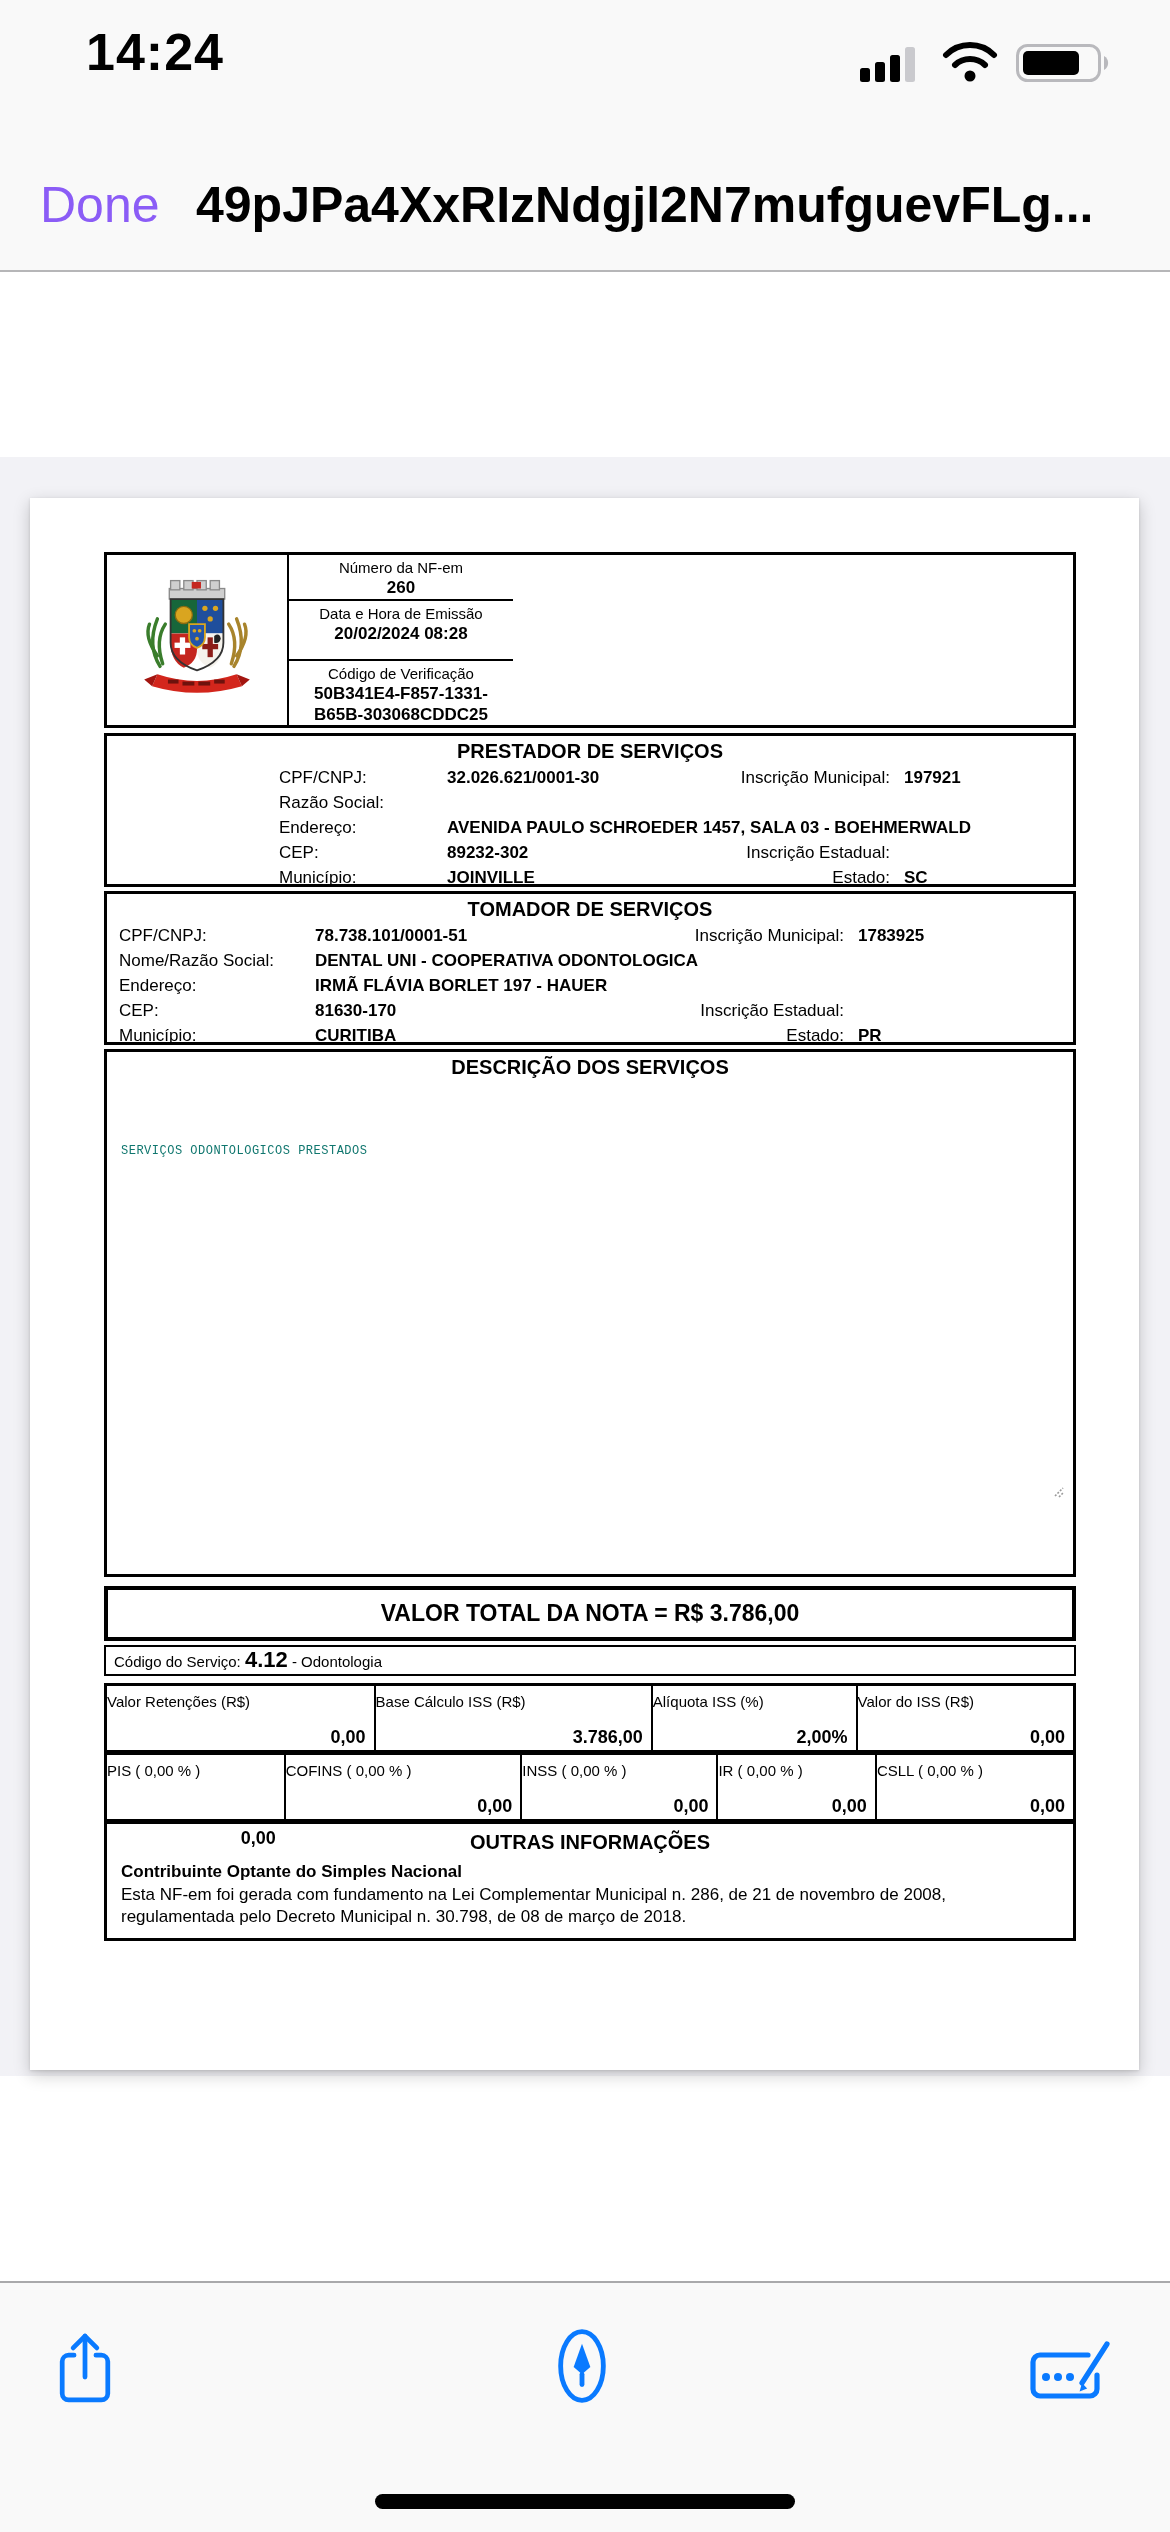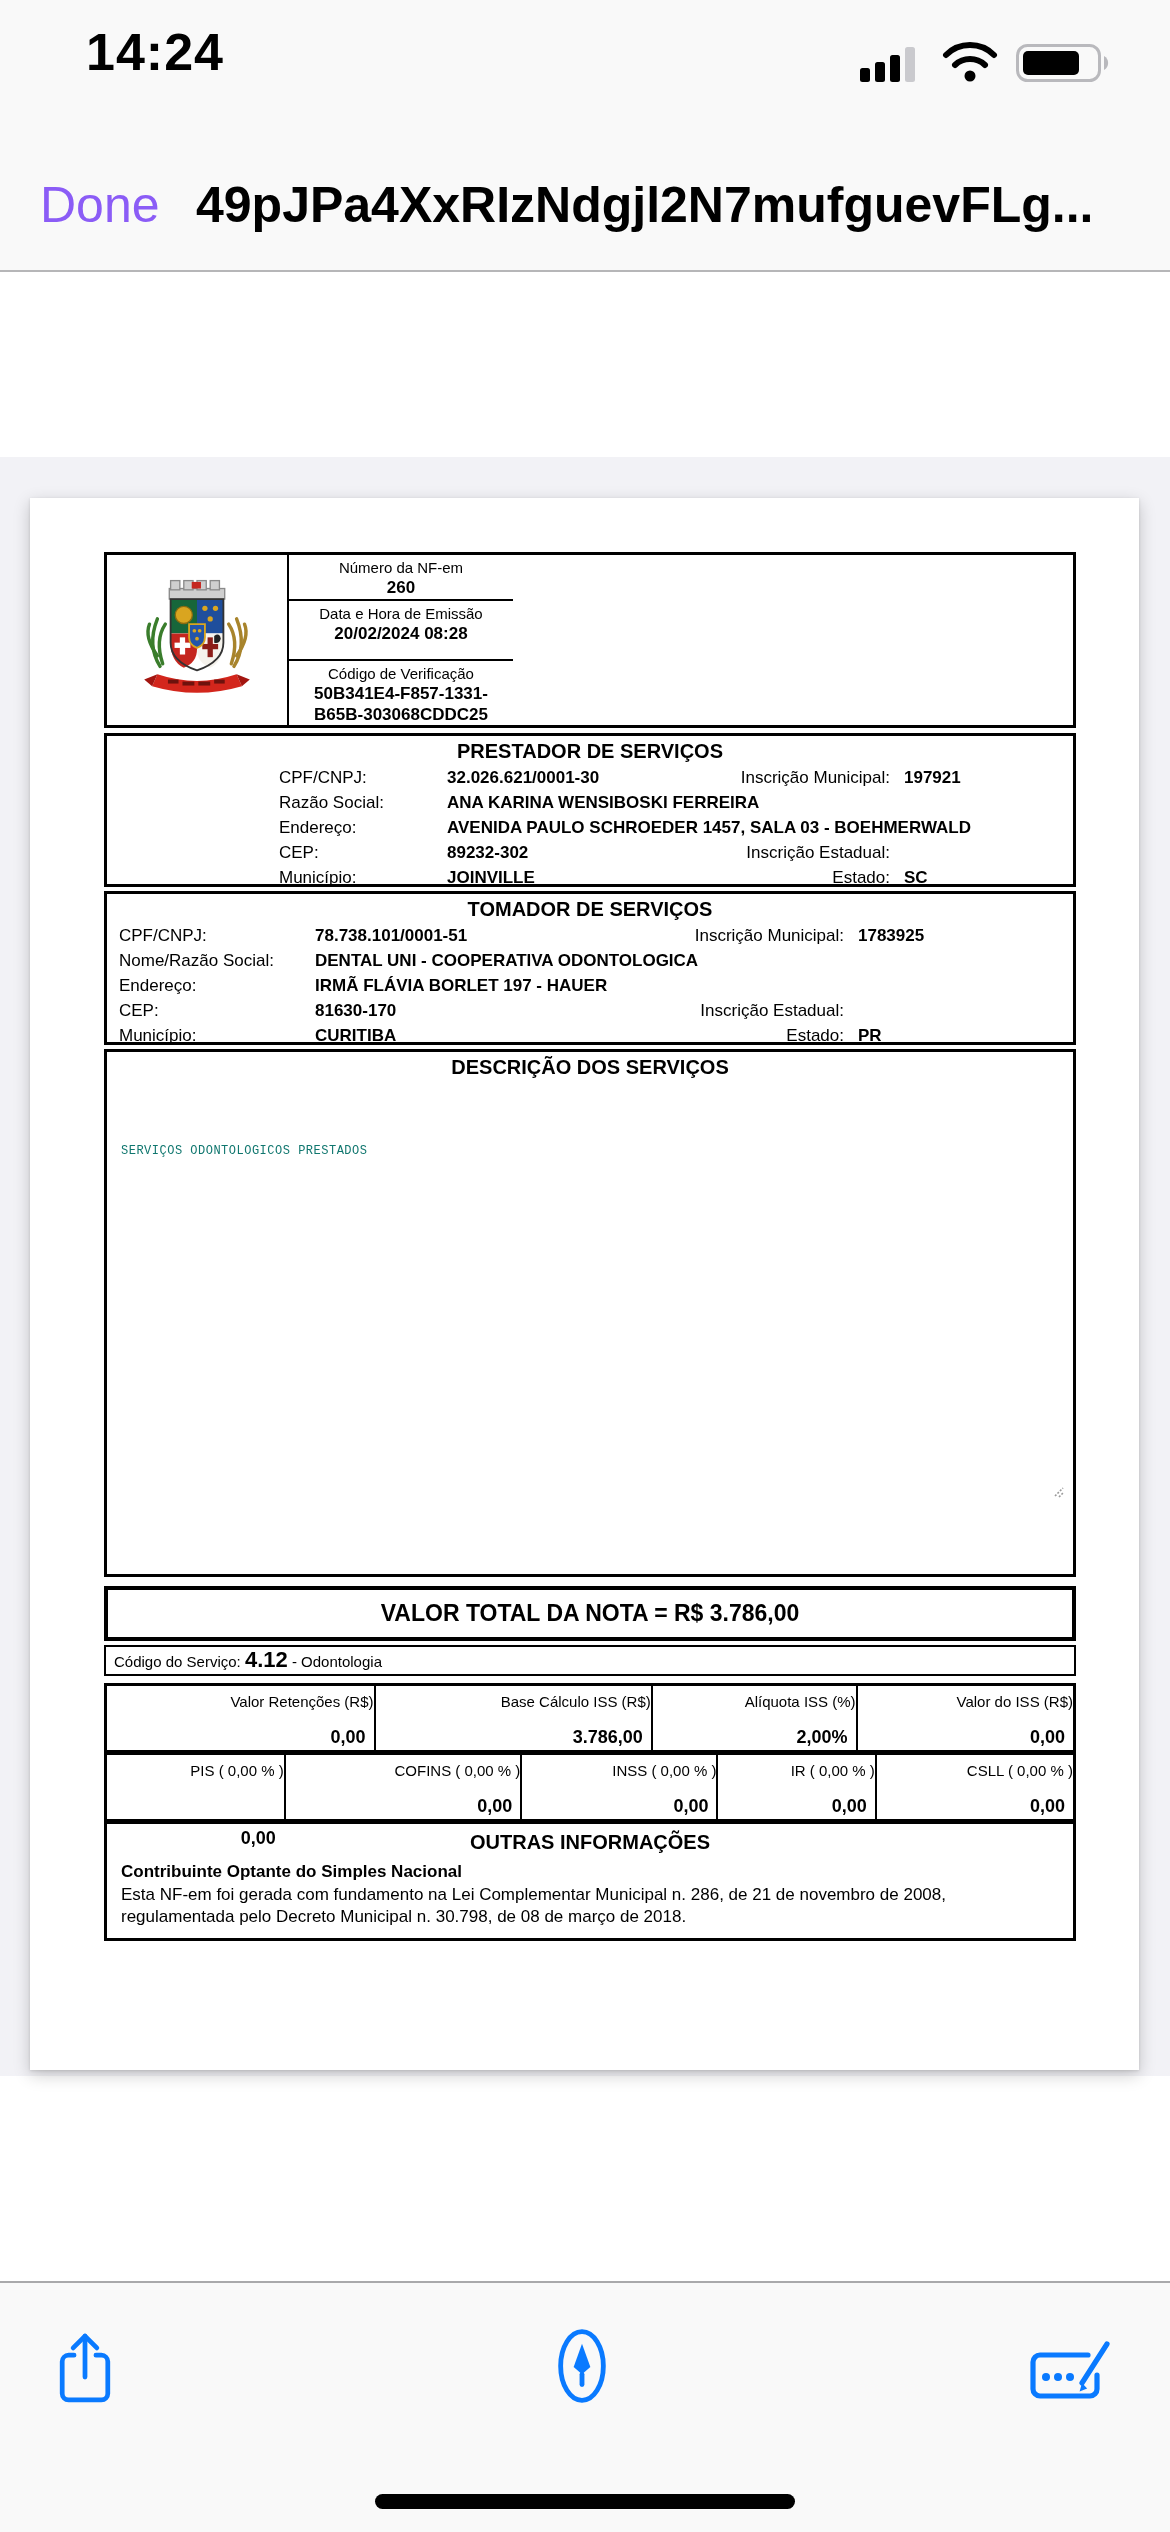--- a/index.html
+++ b/index.html
@@ -59,21 +59,21 @@
   .banner{border:4px solid #000;box-sizing:border-box;height:55px;text-align:center;
           font-weight:700;font-size:23px;line-height:46px;margin-bottom:4px;background:#fff;}
   .codigo{border:2px solid #000;box-sizing:border-box;height:31px;font-size:15px;line-height:26px;
           padding-left:8px;margin-bottom:7px;background:#fff;}
   .codigo .code{font-weight:700;font-size:22px;}
 
   .tax{display:flex;border:3px solid #000;box-sizing:border-box;height:70px;background:#fff;}
   .tax-cell{display:flex;flex-direction:column;justify-content:space-between;
             border-right:2px solid #000;box-sizing:border-box;padding-bottom:3px;}
   .tax-cell:last-child{border-right:none;}
-  .th{font-size:15px;text-align:right;padding-top:7px;line-height:18px;}
+  .th{font-size:15px;text-align:left;padding-top:7px;line-height:18px;}
   .tv{font-size:18px;font-weight:700;text-align:right;padding-right:8px;line-height:20px;}
   .iss .w1{width:27.8%;} .iss .w2{width:28.7%;} .iss .w3{width:21.2%;} .iss .w4{width:22.3%;}
   .fed{border-top-width:3px;margin-top:-1px;}
   .fed .f1{width:18.5%;gap:48px;} .fed .f2{width:24.5%;} .fed .f3{width:20.3%;} .fed .f4{width:16.4%;} .fed .f5{width:20.3%;}
 
   .outras{border:3px solid #000;box-sizing:border-box;margin-top:-1px;padding:3px 14px 10px;background:#fff;}
   .o-bold{font-weight:700;font-size:17px;line-height:24px;margin-top:4px;}
   .o-text{font-size:17px;line-height:22px;}
 
   
@@ -208,21 +208,20 @@
         <div class="box party prestador">
           <div class="sec-title">PRESTADOR DE SERVIÇOS</div>
           <div class="sec-row">
             <span class="lab">CPF/CNPJ:</span>
             <span class="val">32.026.621/0001-30</span>
             <span class="rlab">Inscrição Municipal:</span>
             <span class="rval">197921</span>
           </div>
           <div class="sec-row">
             <span class="lab">Razão Social:</span>
-            <span class="val">ANA KARINA WENSIBOSKI FERREIRA</span>
           </div>
           <div class="sec-row">
             <span class="lab">Endereço:</span>
             <span class="val">AVENIDA PAULO SCHROEDER 1457, SALA 03 - BOEHMERWALD</span>
           </div>
           <div class="sec-row">
             <span class="lab">CEP:</span>
             <span class="val">89232-302</span>
             <span class="rlab">Inscrição Estadual:</span>
             <span class="rval"></span>

